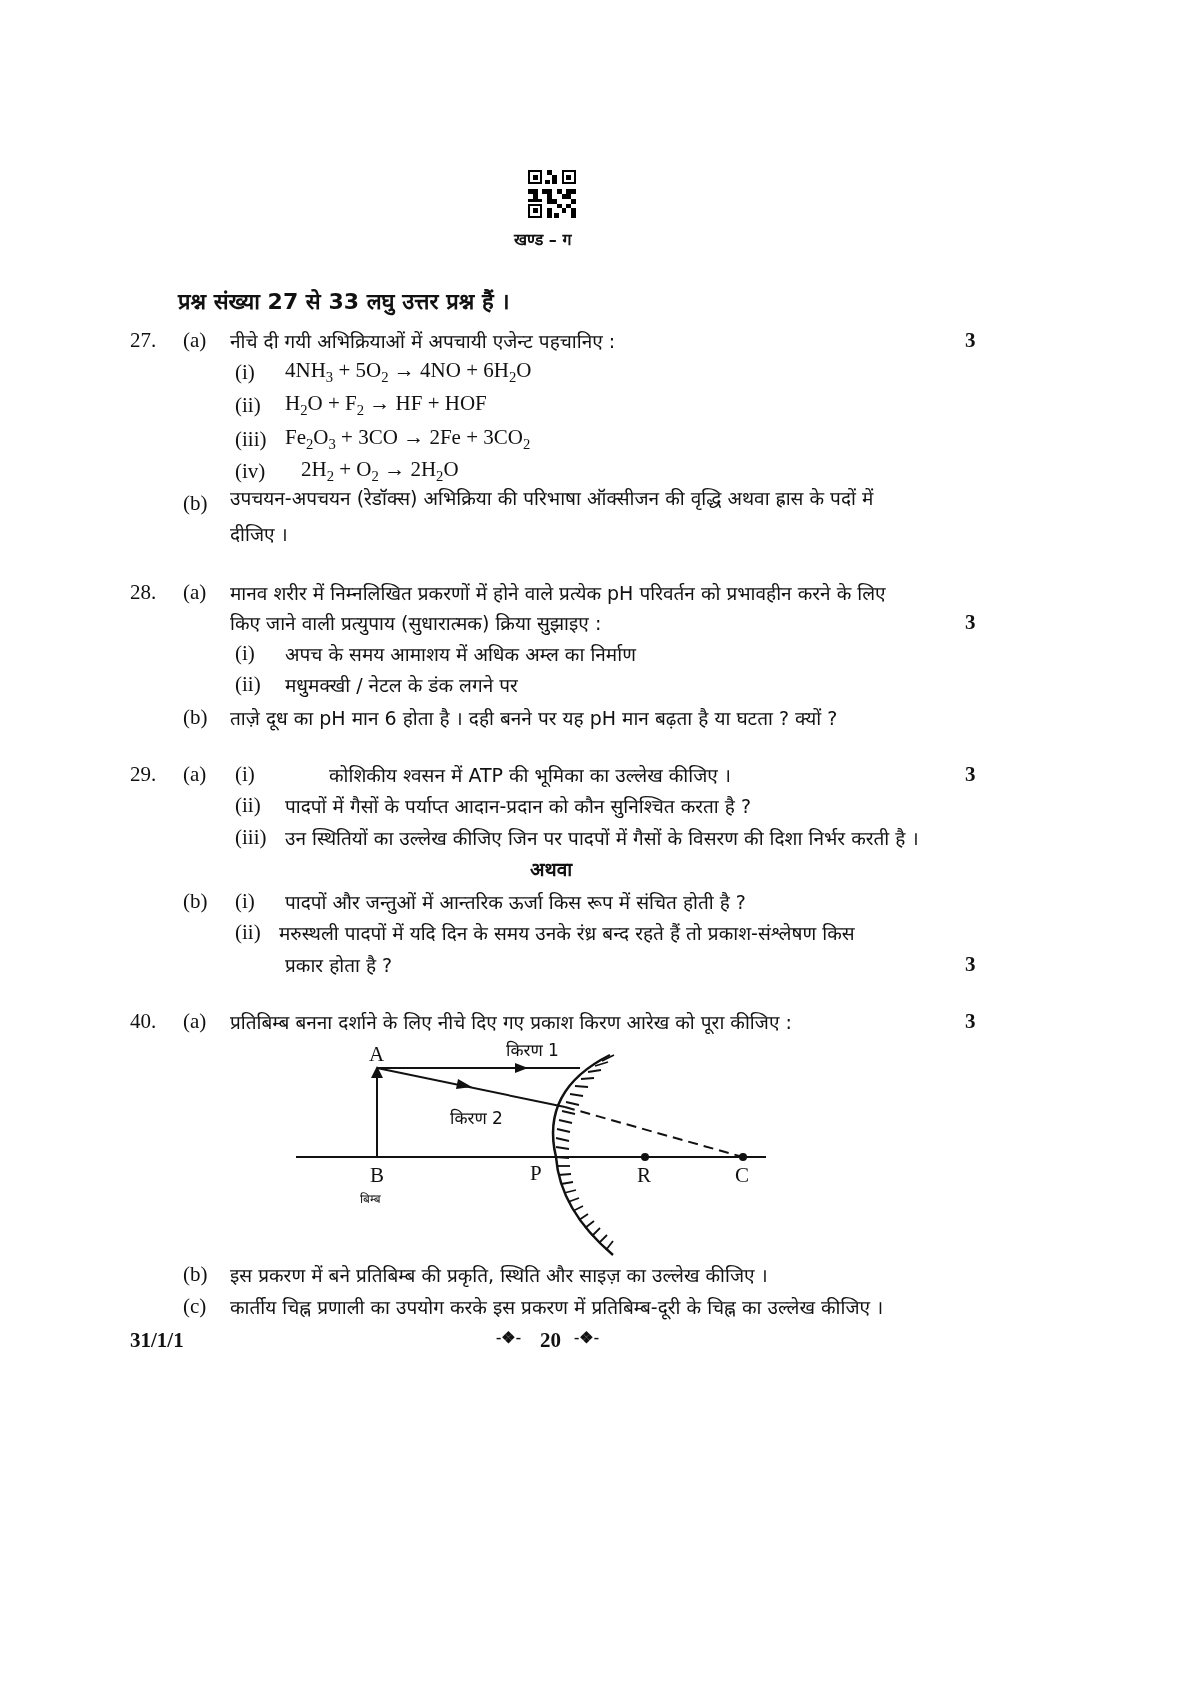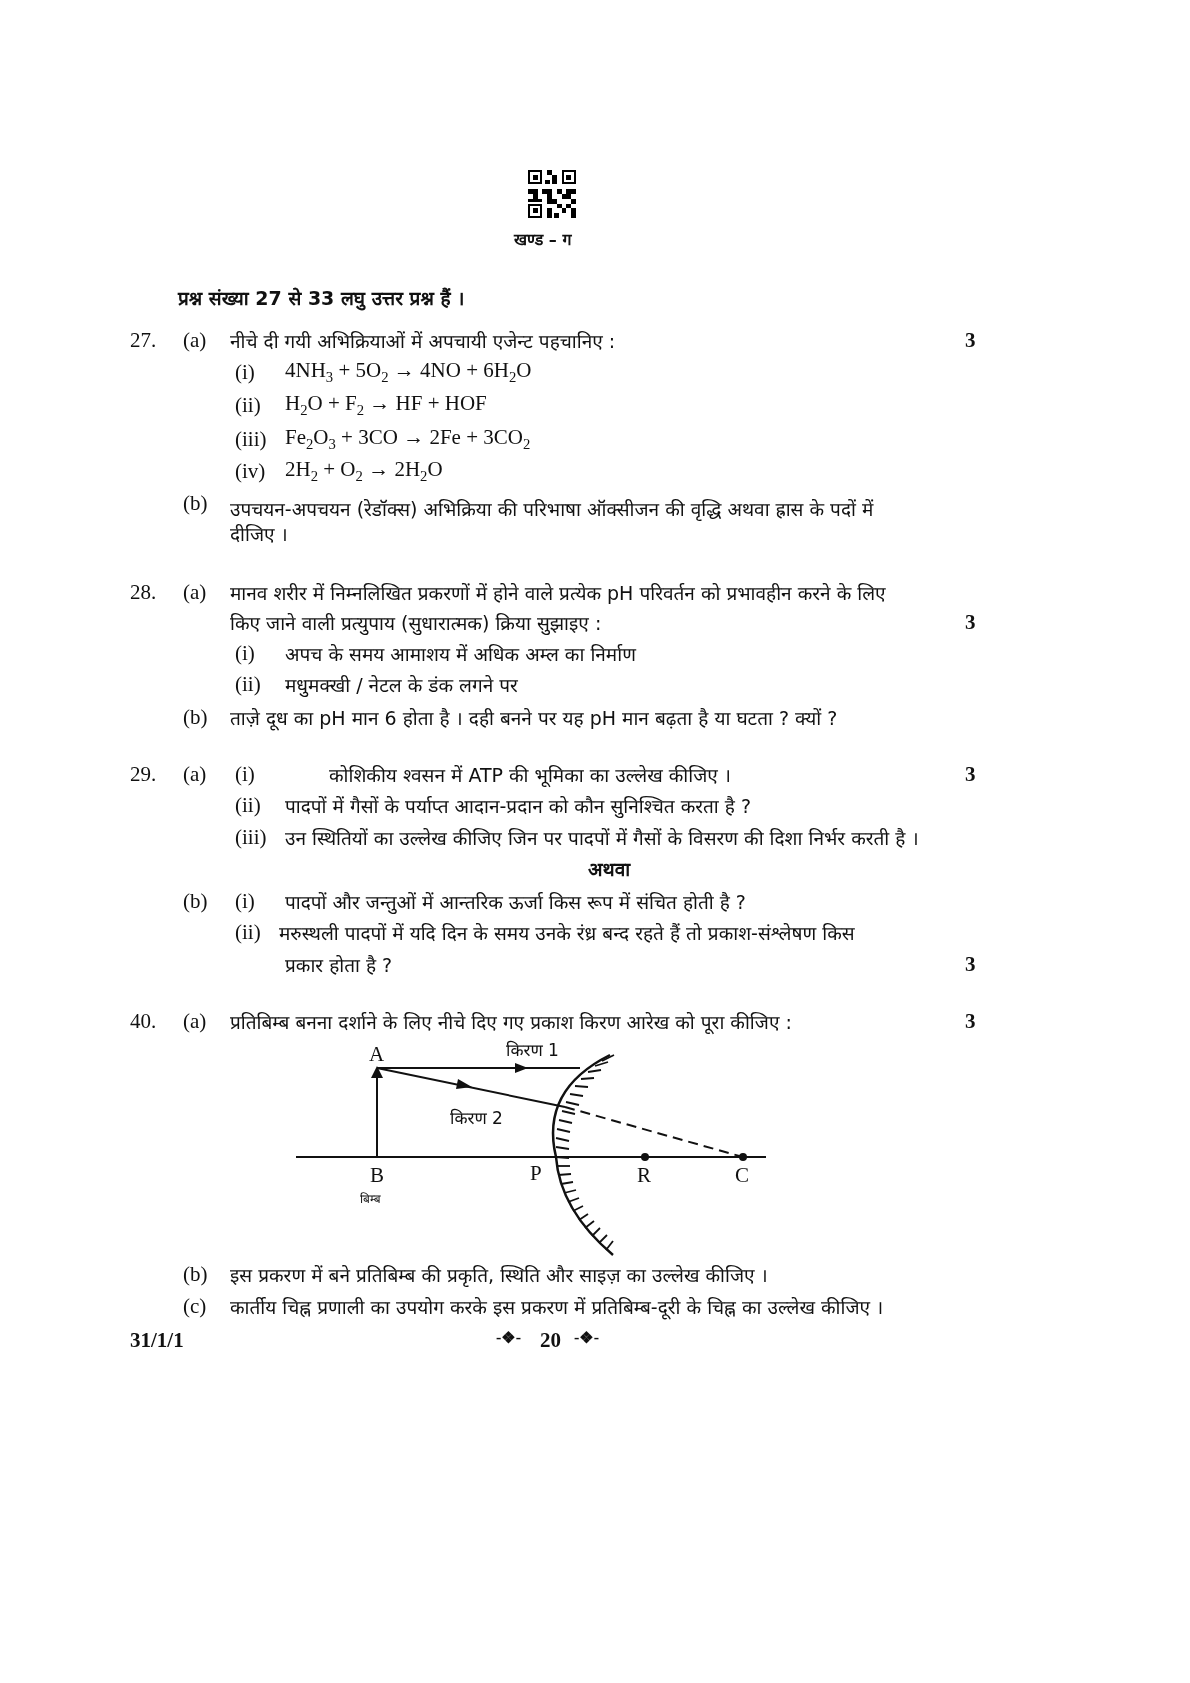--- a/index.html
+++ b/index.html
@@ -41,38 +41,38 @@
     <rect x="9" y="6" width="1" height="1" fill="#000"></rect>
   <rect x="4" y="8" width="1" height="2" fill="#000"></rect>
     <rect x="6" y="7" width="1" height="1" fill="#000"></rect>
     <rect x="7" y="8" width="1" height="1" fill="#000"></rect>
     <rect x="8" y="7" width="1" height="1" fill="#000"></rect>
     <rect x="9" y="8" width="1" height="2" fill="#000"></rect>
     <rect x="5.5" y="9" width="1" height="1" fill="#000"></rect>
 </svg>
 
 <div class="abs hi heading" style="left:514px; top:228px; font-size:16px;">खण्ड – ग</div>
-<div class="abs hi heading" style="left:178px; top:285px; font-size:19px;">प्रश्न संख्या 27 से 33 लघु उत्तर प्रश्न हैं ।</div>
+<div class="abs hi heading" style="left:178px; top:285px; font-size:22px;">प्रश्न संख्या 27 से 33 लघु उत्तर प्रश्न हैं ।</div>
 
 <div class="abs lat" style="left:130px; top:328px;">27.</div>
 <div class="abs lat" style="left:183px; top:328px;">(a)</div>
 <div class="abs hi" style="left:230px; top:328px;text-align:right;">नीचे दी गयी अभिक्रियाओं में अपचायी एजेन्ट पहचानिए :</div>
 <div class="abs marks" style="left:965px; top:328px;">3</div>
 
 <div class="abs lat" style="left:235px; top:360px;">(i)</div>
 <div class="abs lat" style="left:285px; top:358px;">4NH<sub>3</sub> + 5O<sub>2</sub> → 4NO + 6H<sub>2</sub>O</div>
 <div class="abs lat" style="left:235px; top:393px;">(ii)</div>
 <div class="abs lat" style="left:285px; top:391px;">H<sub>2</sub>O + F<sub>2</sub> → HF + HOF</div>
 <div class="abs lat" style="left:235px; top:427px;">(iii)</div>
 <div class="abs lat" style="left:285px; top:425px;">Fe<sub>2</sub>O<sub>3</sub> + 3CO → 2Fe + 3CO<sub>2</sub></div>
 <div class="abs lat" style="left:235px; top:459px;">(iv)</div>
-<div class="abs lat" style="left:285px; top:457px;">2H<sub>2</sub> + O<sub>2</sub> → 2H<sub>2</sub>O</div>
+<div class="abs lat" style="left:301px; top:457px;">2H<sub>2</sub> + O<sub>2</sub> → 2H<sub>2</sub>O</div>
 
 <div class="abs lat" style="left:183px; top:491px;">(b)</div>
-<div class="abs hi" style="left:230px; top:496px;">उपचयन-अपचयन (रेडॉक्स) अभिक्रिया की परिभाषा ऑक्सीजन की वृद्धि अथवा ह्रास के पदों में</div>
+<div class="abs hi" style="left:230px; top:485px;">उपचयन-अपचयन (रेडॉक्स) अभिक्रिया की परिभाषा ऑक्सीजन की वृद्धि अथवा ह्रास के पदों में</div>
 <div class="abs hi" style="left:230px; top:521px;">दीजिए ।</div>
 
 <div class="abs lat" style="left:130px; top:580px;">28.</div>
 <div class="abs lat" style="left:183px; top:580px;">(a)</div>
 <div class="abs hi" style="left:230px; top:580px;">मानव शरीर में निम्नलिखित प्रकरणों में होने वाले प्रत्येक pH परिवर्तन को प्रभावहीन करने के लिए</div>
 <div class="abs hi" style="left:230px; top:610px;">किए जाने वाली प्रत्युपाय (सुधारात्मक) क्रिया सुझाइए :</div>
 <div class="abs marks" style="left:965px; top:610px;">3</div>
 <div class="abs lat" style="left:235px; top:641px;">(i)</div>
 <div class="abs hi" style="left:285px; top:641px;">अपच के समय आमाशय में अधिक अम्ल का निर्माण</div>
 <div class="abs lat" style="left:235px; top:672px;">(ii)</div>
@@ -82,21 +82,21 @@
 
 <div class="abs lat" style="left:130px; top:762px;">29.</div>
 <div class="abs lat" style="left:183px; top:762px;">(a)</div>
 <div class="abs lat" style="left:235px; top:762px;">(i)</div>
 <div class="abs hi" style="left:281px; top:762px;margin-left:48px;">कोशिकीय श्वसन में ATP की भूमिका का उल्लेख कीजिए ।</div>
 <div class="abs marks" style="left:965px; top:762px;">3</div>
 <div class="abs lat" style="left:235px; top:793px;">(ii)</div>
 <div class="abs hi" style="left:285px; top:793px;">पादपों में गैसों के पर्याप्त आदान-प्रदान को कौन सुनिश्चित करता है ?</div>
 <div class="abs lat" style="left:235px; top:825px;">(iii)</div>
 <div class="abs hi" style="left:285px; top:825px;">उन स्थितियों का उल्लेख कीजिए जिन पर पादपों में गैसों के विसरण की दिशा निर्भर करती है ।</div>
-<div class="abs hi heading" style="left:588px; top:856px;">अथवा</div>
+<div class="abs hi heading" style="left:530px; top:856px;">अथवा</div>
 <div class="abs lat" style="left:183px; top:889px;">(b)</div>
 <div class="abs lat" style="left:235px; top:889px;">(i)</div>
 <div class="abs hi" style="left:285px; top:889px;">पादपों और जन्तुओं में आन्तरिक ऊर्जा किस रूप में संचित होती है ?</div>
 <div class="abs lat" style="left:235px; top:920px;">(ii)</div>
 <div class="abs hi" style="left:279px; top:920px;">मरुस्थली पादपों में यदि दिन के समय उनके रंध्र बन्द रहते हैं तो प्रकाश-संश्लेषण किस</div>
 <div class="abs hi" style="left:285px; top:952px;">प्रकार होता है ?</div>
 <div class="abs marks" style="left:965px; top:952px;">3</div>
 
 <div class="abs lat" style="left:130px; top:1009px;">40.</div>
 <div class="abs lat" style="left:183px; top:1009px;">(a)</div>

